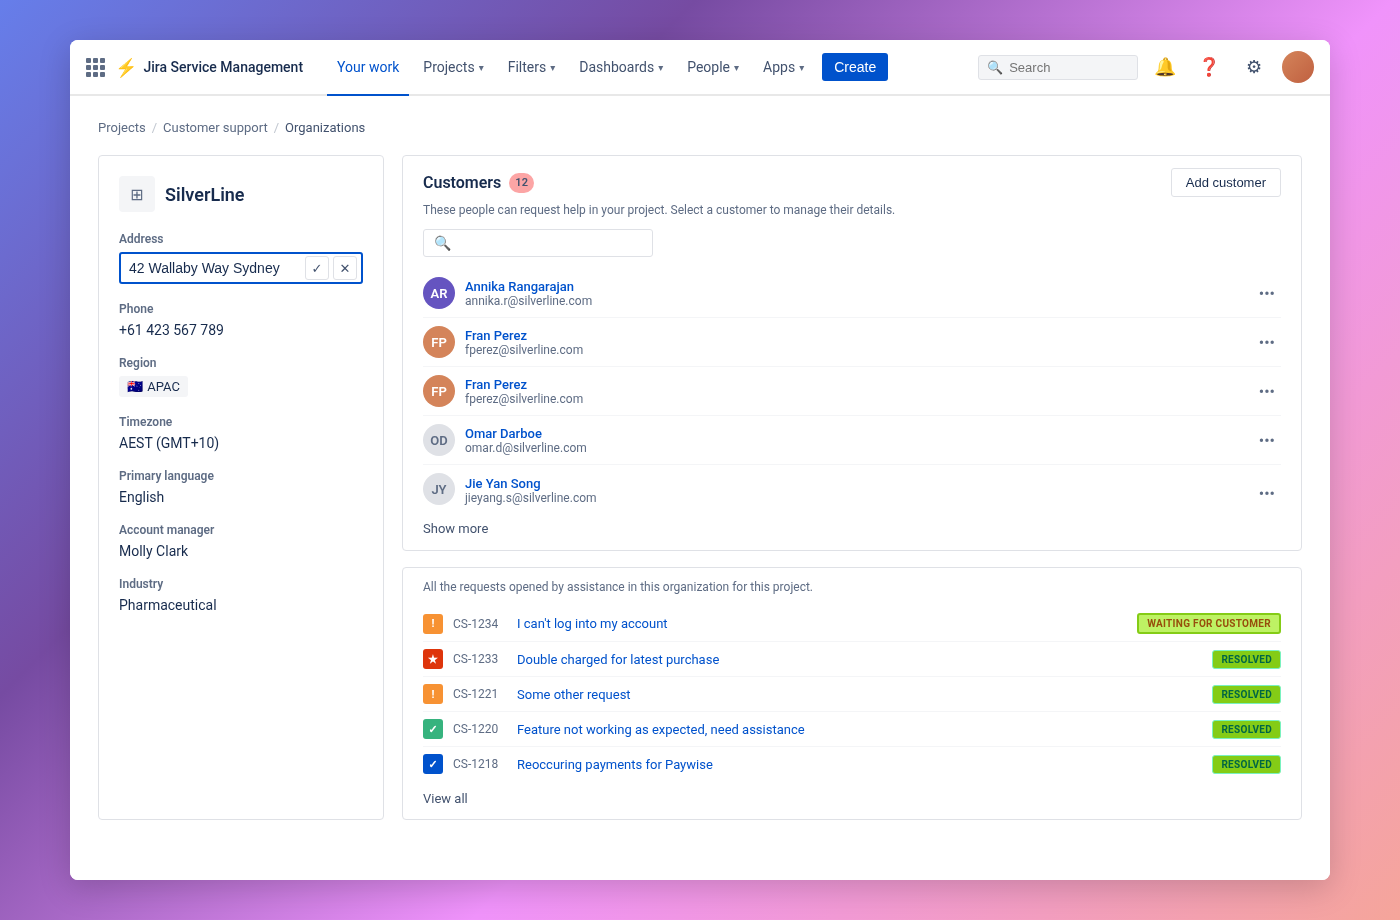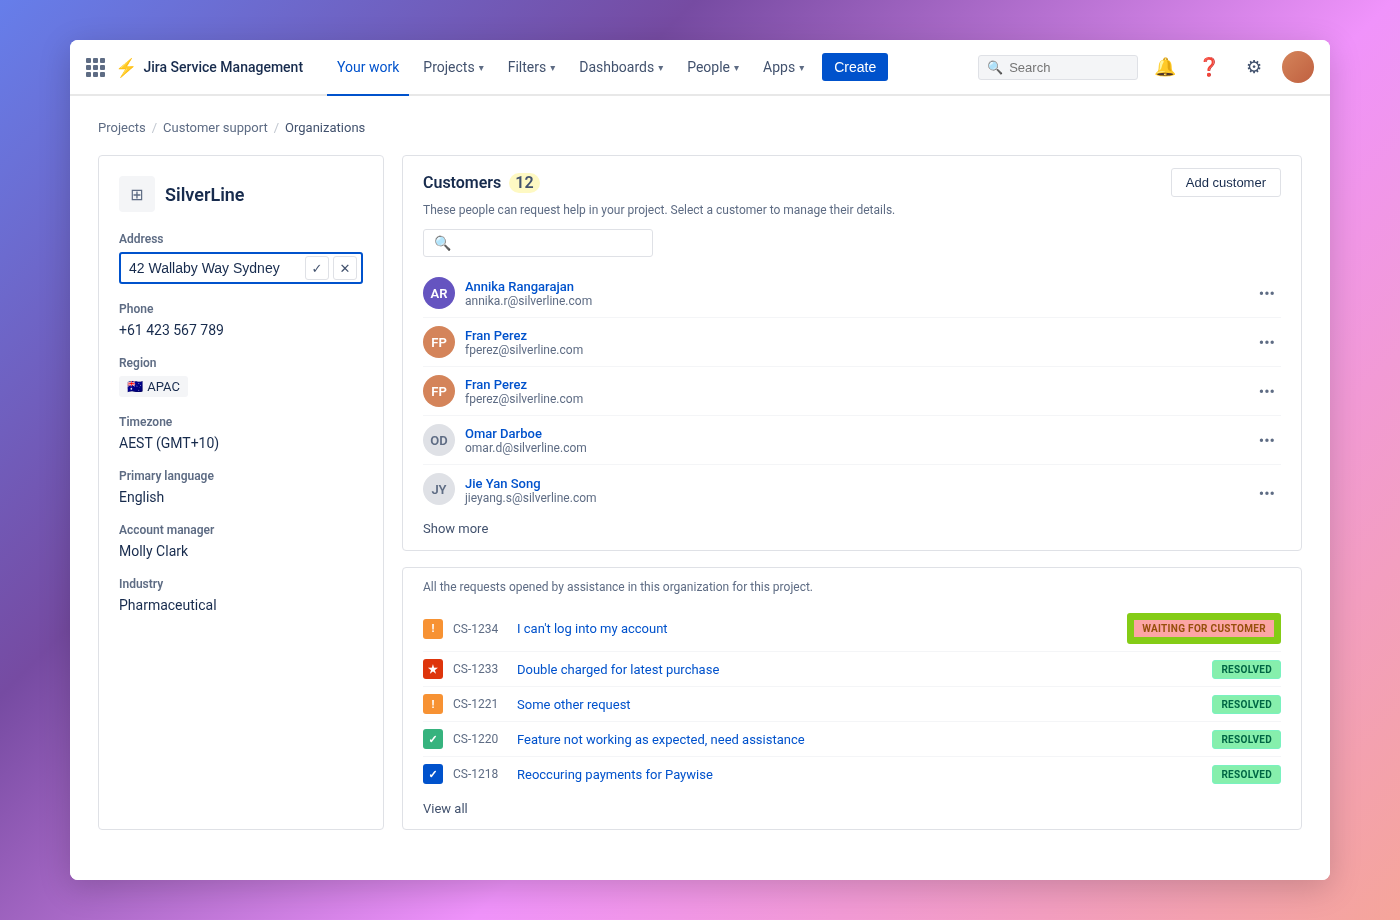--- a/index.html
+++ b/index.html
@@ -276,25 +276,25 @@
     }
     .section-title {
       font-size: 16px;
       font-weight: 600;
       color: #172b4d;
     }
     .section-count {
       display: inline-flex;
       align-items: center;
       justify-content: center;
-      background: #fef9c3;
+      background: #fca5a5;
       border-radius: 10px;
       min-width: 20px;
       height: 20px;
-      font-size: 16px;
+      font-size: 11px;
       font-weight: 600;
       color: #42526e;
       padding: 0 6px;
       margin-left: 8px;
     }
     .section-desc {
       font-size: 12px;
       color: #5e6c84;
       margin-bottom: 12px;
     }
@@ -420,22 +420,22 @@
       cursor: pointer;
     }
     .req-badge {
       font-size: 10px;
       font-weight: 700;
       padding: 3px 8px;
       border-radius: 3px;
       white-space: nowrap;
       letter-spacing: 0.3px;
     }
-    .badge-waiting { background: #fca5a5; color: #974f0c; border: 7px solid #84cc16; }
-    .badge-resolved { background: #86efac; color: #006644; border: 1px solid #79f2c0; }
+    .badge-waiting { background: #bef264; color: #974f0c; border: 2px solid #84cc16; }
+    .badge-resolved { background: #84cc16; color: #006644; border: 1px solid #79f2c0; }
 
     .view-all {
       font-size: 13px;
       color: #42526e;
       cursor: pointer;
       padding-top: 10px;
       display: inline-block;
     }
   </style>
 </head>

